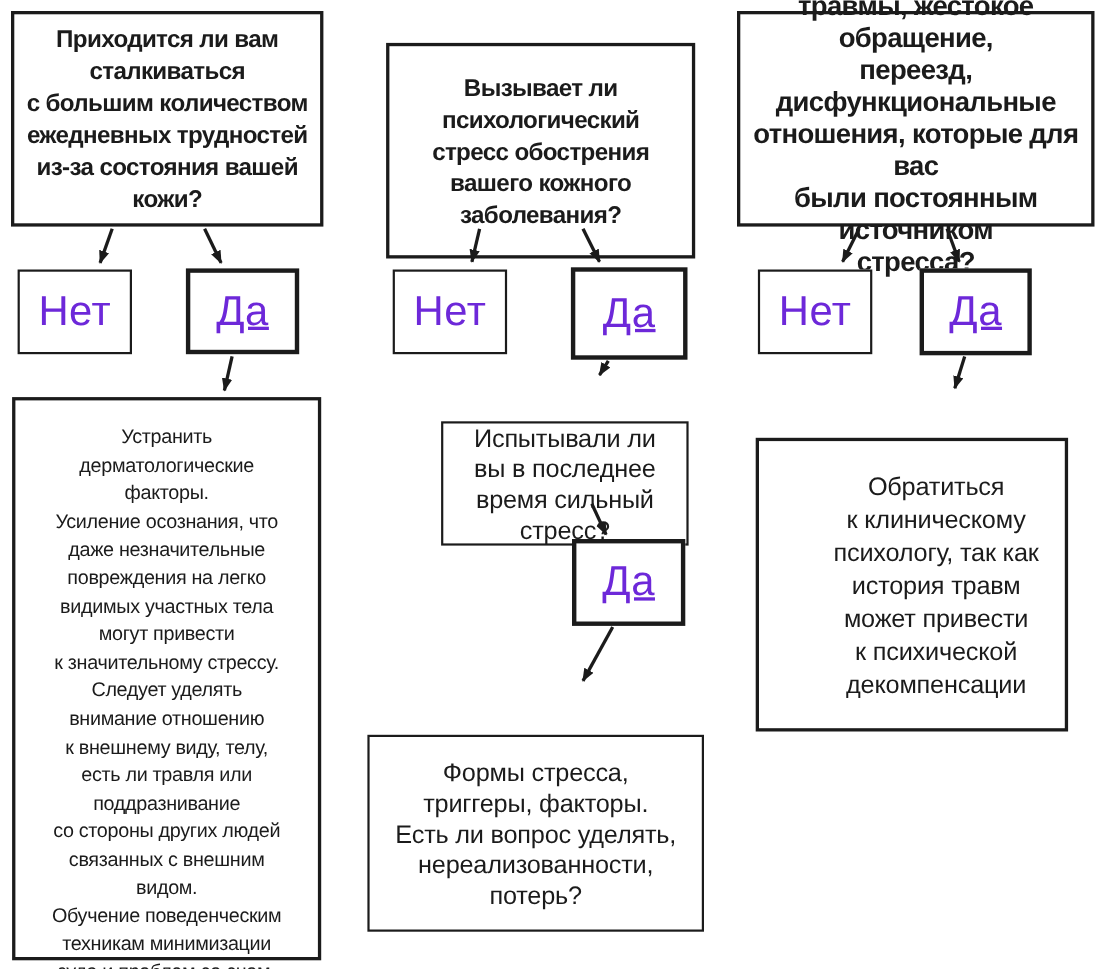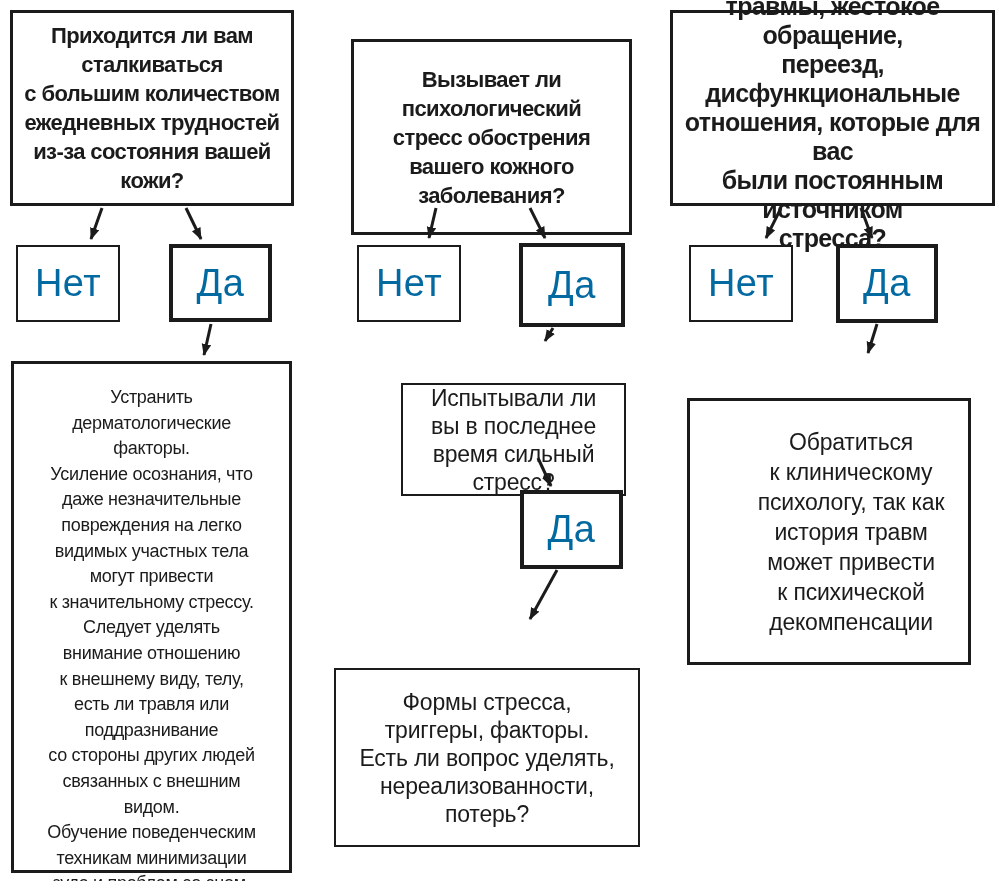--- a/index.html
+++ b/index.html
@@ -29,24 +29,24 @@
     font-weight: bold;
     font-size: 22px;
     line-height: 29px;
     letter-spacing: -0.6px;
     padding: 2px;
   }
   .q3 { font-size: 25px; }
   .ans {
     font-size: 38px;
     font-weight: 400;
-    color: #0369a1;
+    color: #6d28d9;
     letter-spacing: 0.5px;
   }
-  .thick { border-width: 4px; }
+  .thick { border-width: 4px; text-decoration: underline; }
   .res-bold {
     border-width: 3px;
     font-weight: normal;
     font-size: 18px;
     line-height: 25.6px;
     align-items: flex-start;
     padding-top: 21px;
     letter-spacing: -0.3px;
   }
   .plain {

